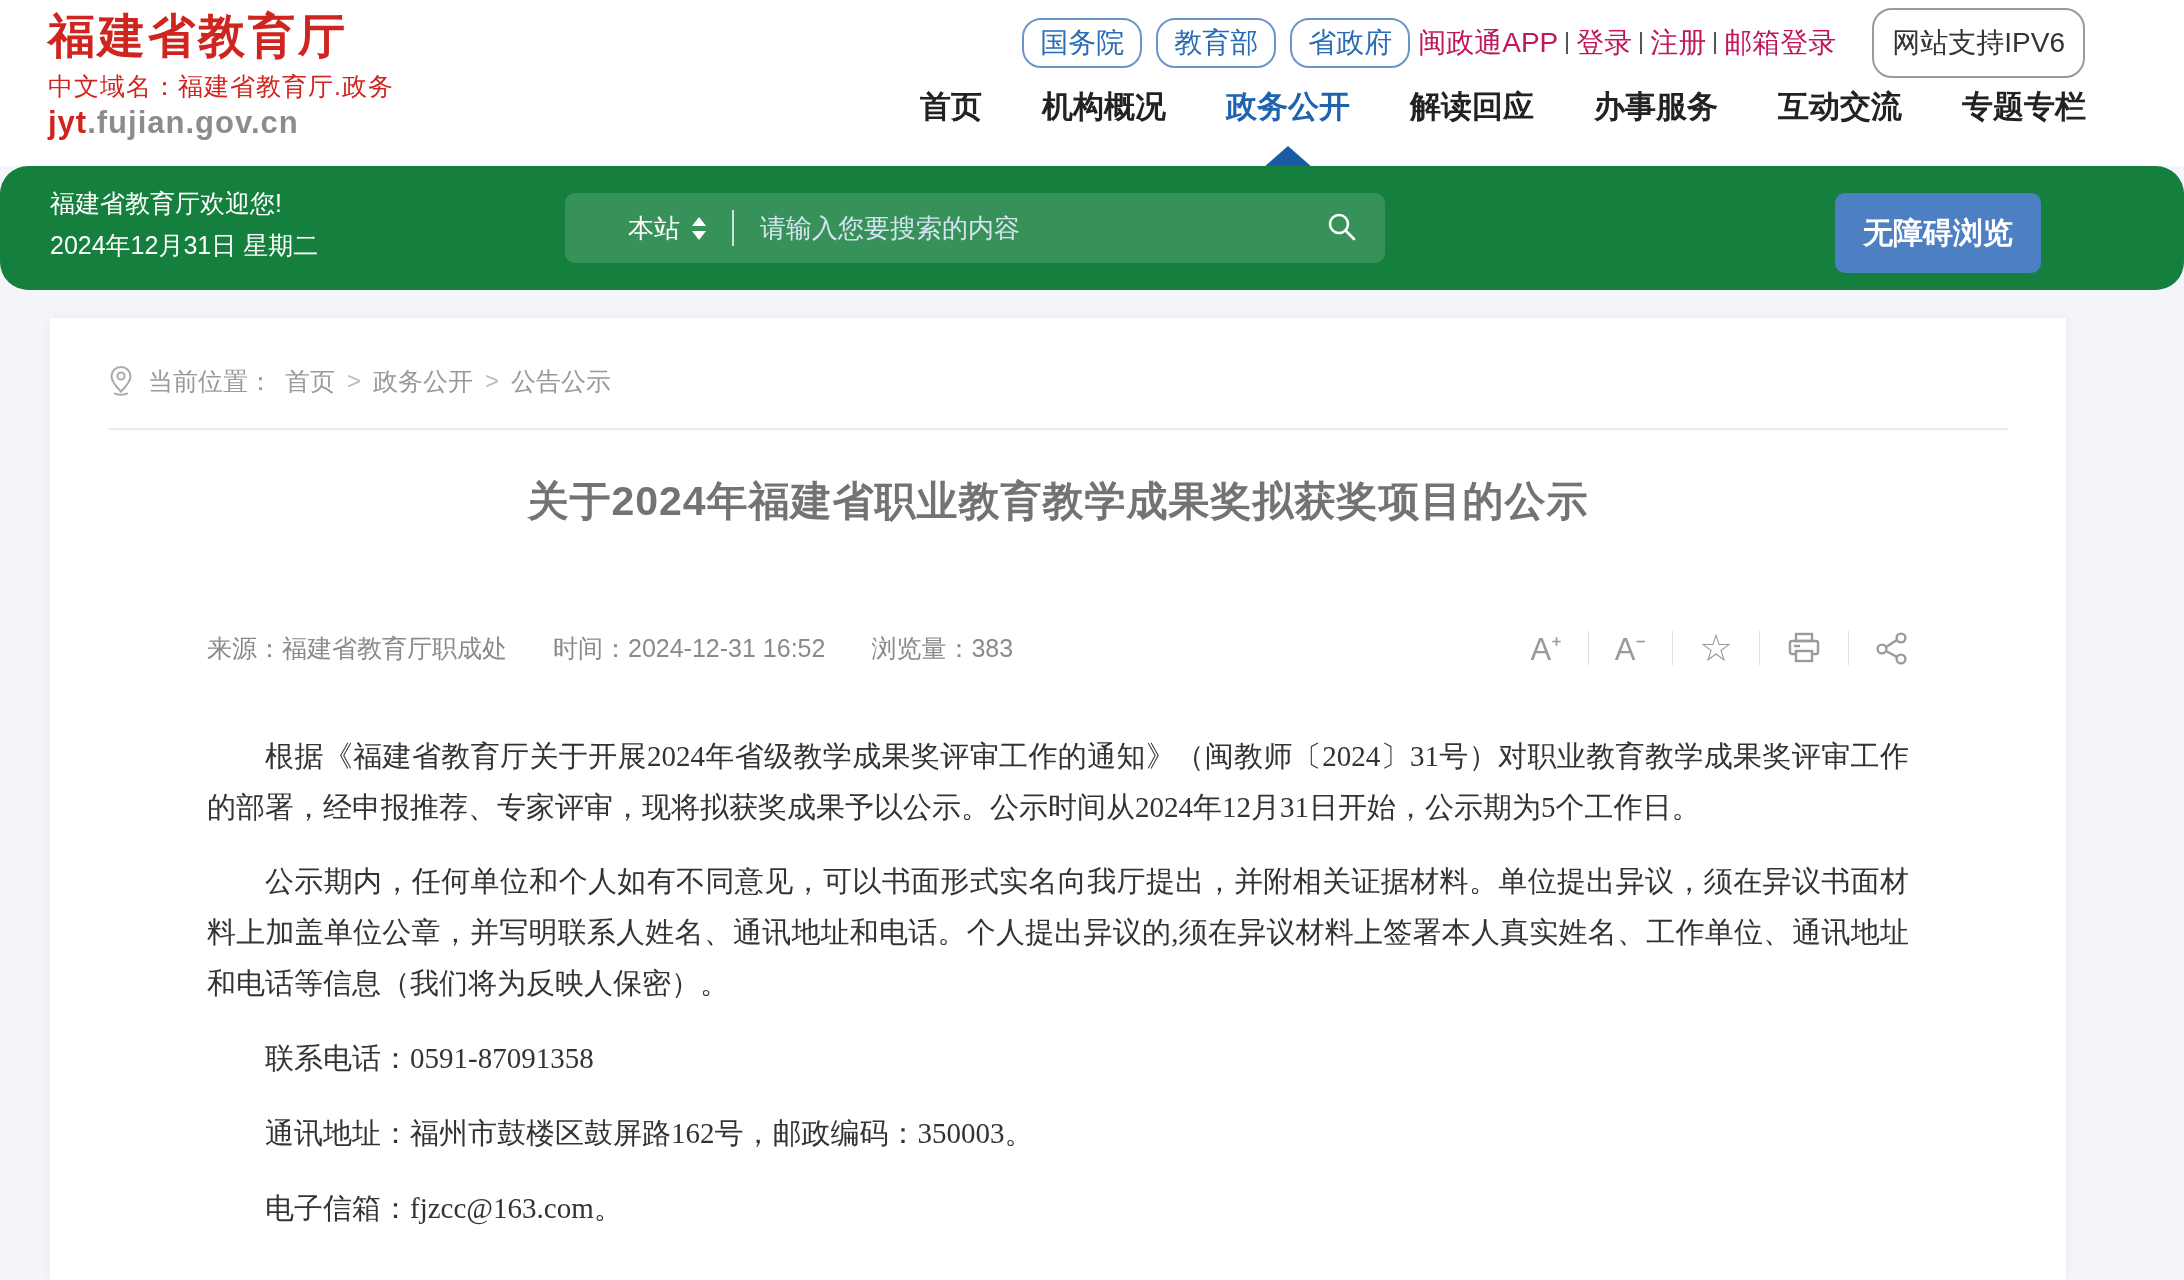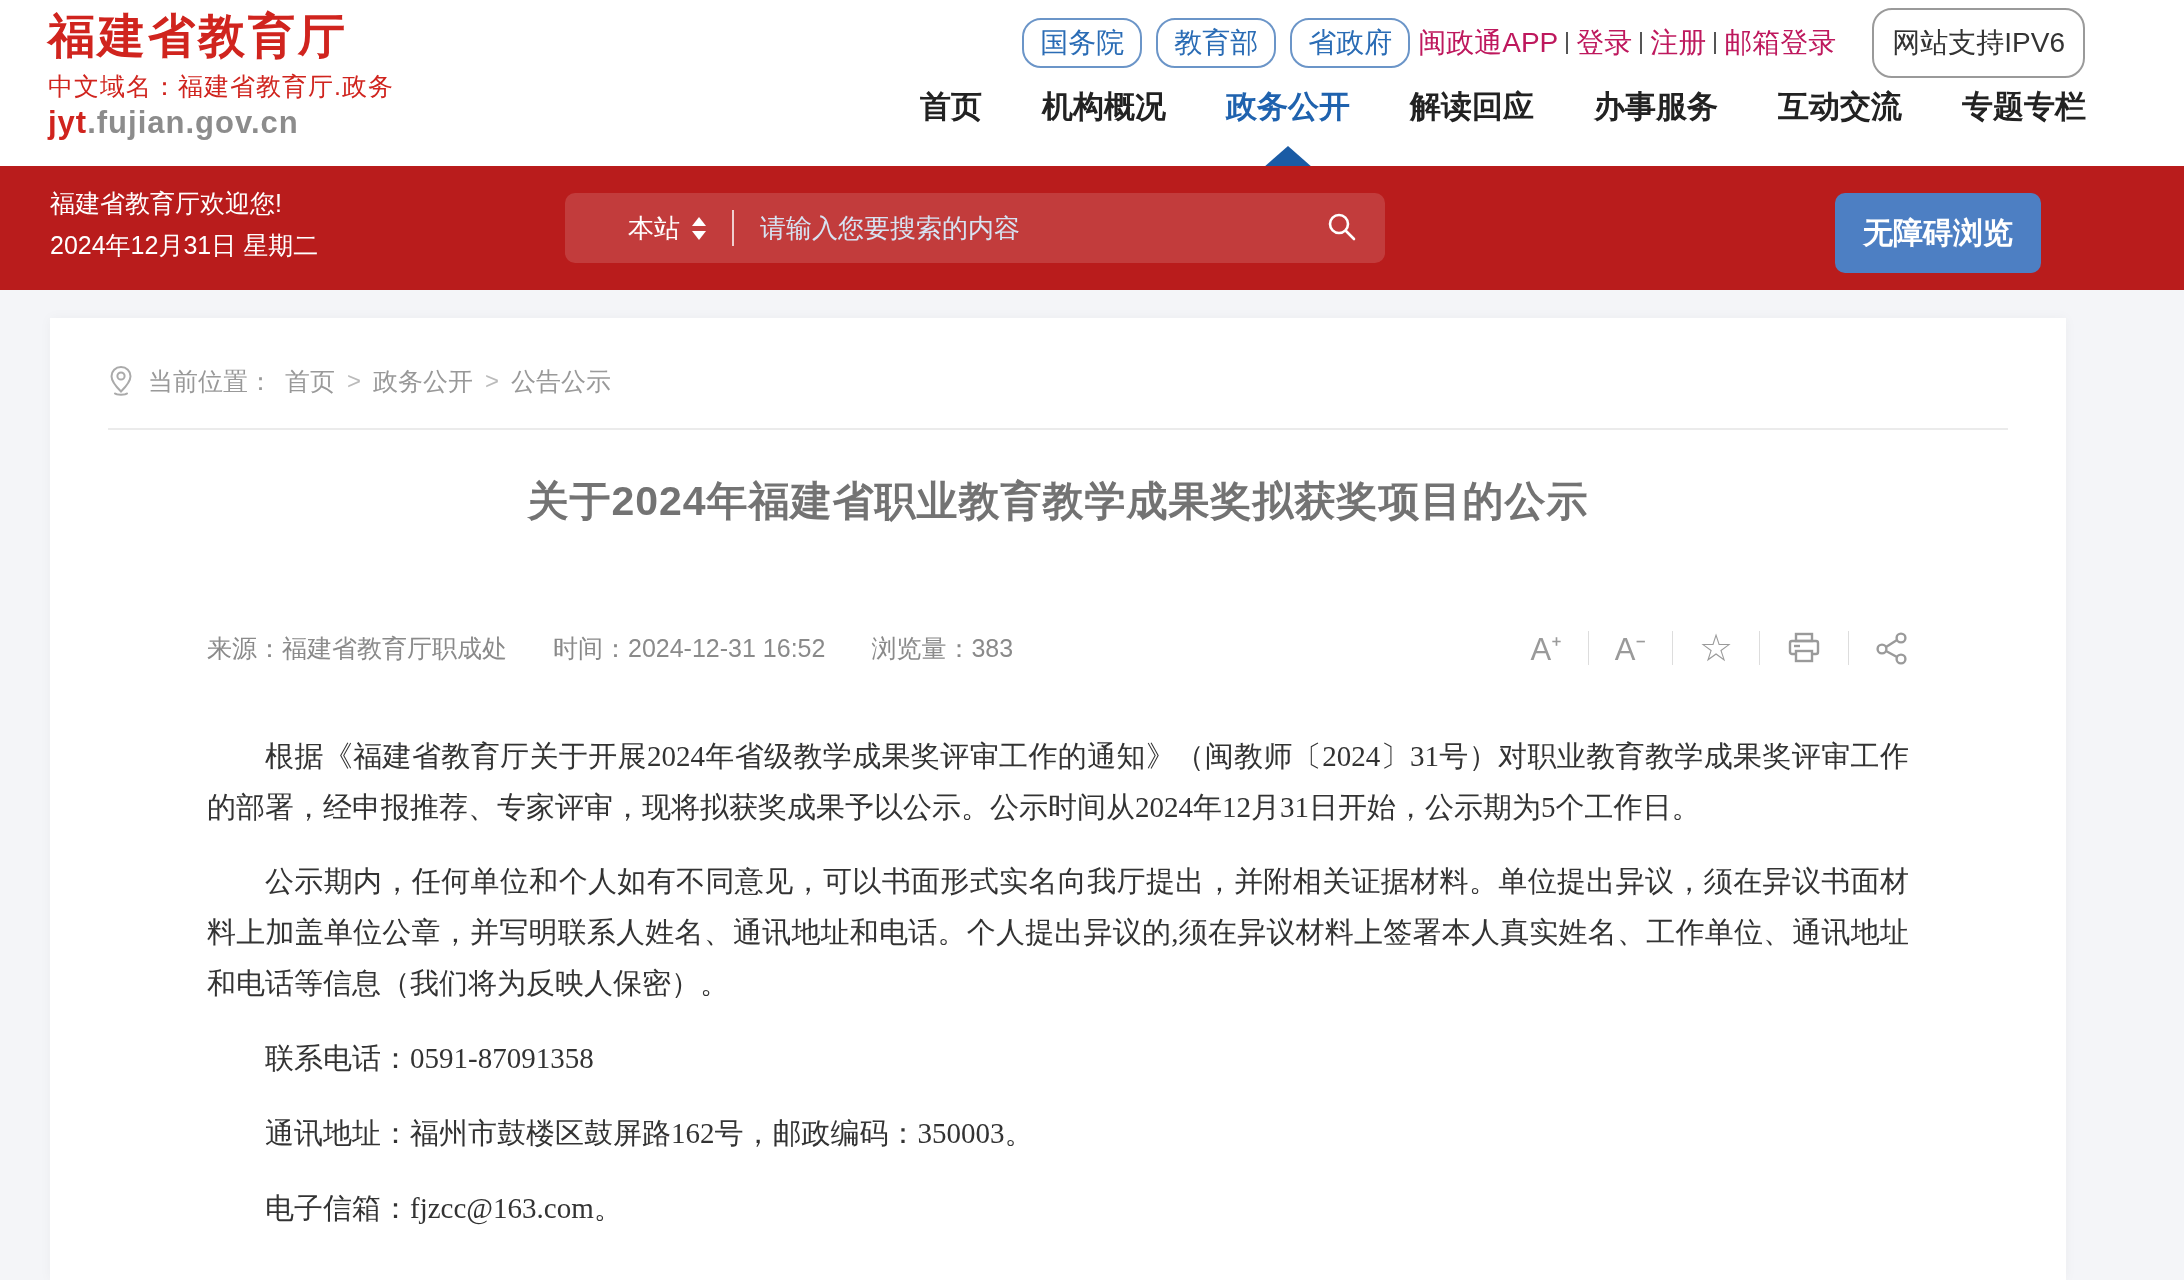--- a/index.html
+++ b/index.html
@@ -26,21 +26,21 @@
 
   .main-nav { position:absolute; right:98px; top:86px; display:flex; gap:60px;
     font-size:31px; font-weight:bold; color:#222; }
   .nav-item { position:relative; cursor:pointer; white-space:nowrap; }
   .nav-item.active { color:#1f62ae; }
   .nav-item.active::after { content:""; position:absolute; left:50%; transform:translateX(-50%);
     top:60px; width:0; height:0; border-left:25px solid transparent;
     border-right:25px solid transparent; border-bottom:22px solid #1a5ba5; }
 
   
-  .blue-bar { position:relative; height:124px; background:#b91c1c; }
+  .blue-bar { position:relative; height:124px; background:#15803d;border-radius:28px; }
   .welcome-block { position:absolute; left:50px; top:16px; color:#ffffff; font-size:25px; line-height:42px; }
 
   .search-box { position:absolute; left:565px; top:27px; width:820px; height:70px;
     background:rgba(255,255,255,0.14); border-radius:10px; display:flex; align-items:center; color:#fff;padding-left:35px; }
   .scope { display:flex; align-items:center; gap:12px; margin-left:28px; font-size:26px; cursor:pointer; }
   .arrows { display:flex; flex-direction:column; gap:5px; }
   .tri-up   { width:0; height:0; border-left:7px solid transparent; border-right:7px solid transparent; border-bottom:9px solid #ffffff; }
   .tri-down { width:0; height:0; border-left:7px solid transparent; border-right:7px solid transparent; border-top:9px solid #ffffff; }
   .vdiv { width:2px; height:36px; background:rgba(255,255,255,0.75); margin:0 26px; }
   .search-input { flex:1; background:transparent; border:none; outline:none;

